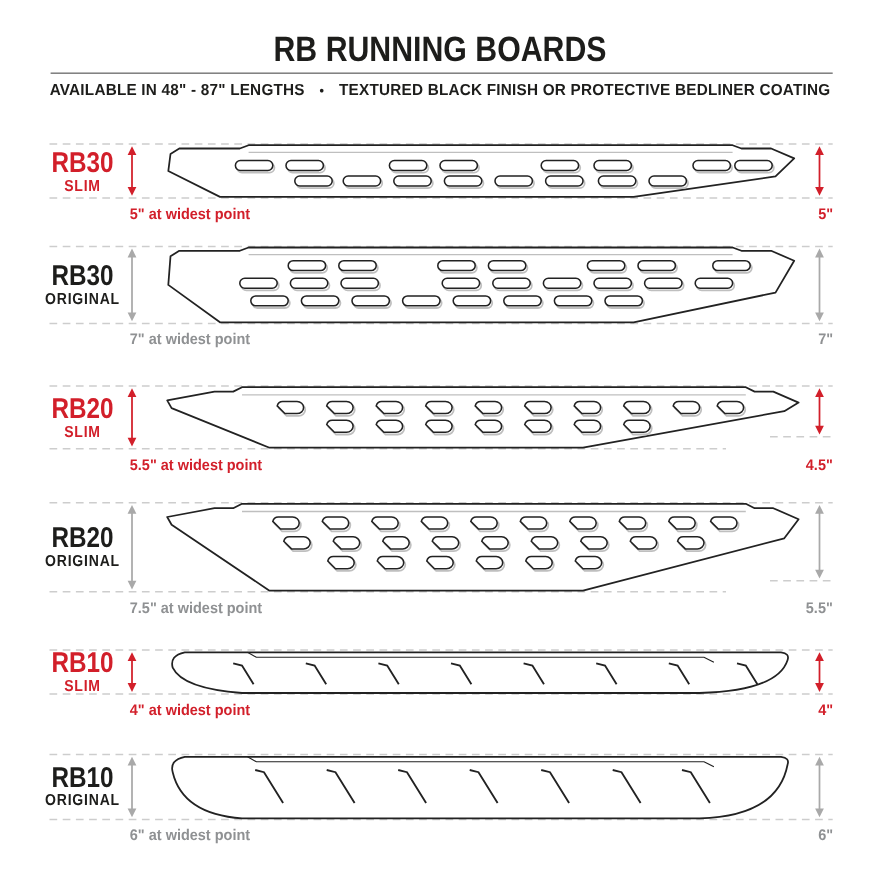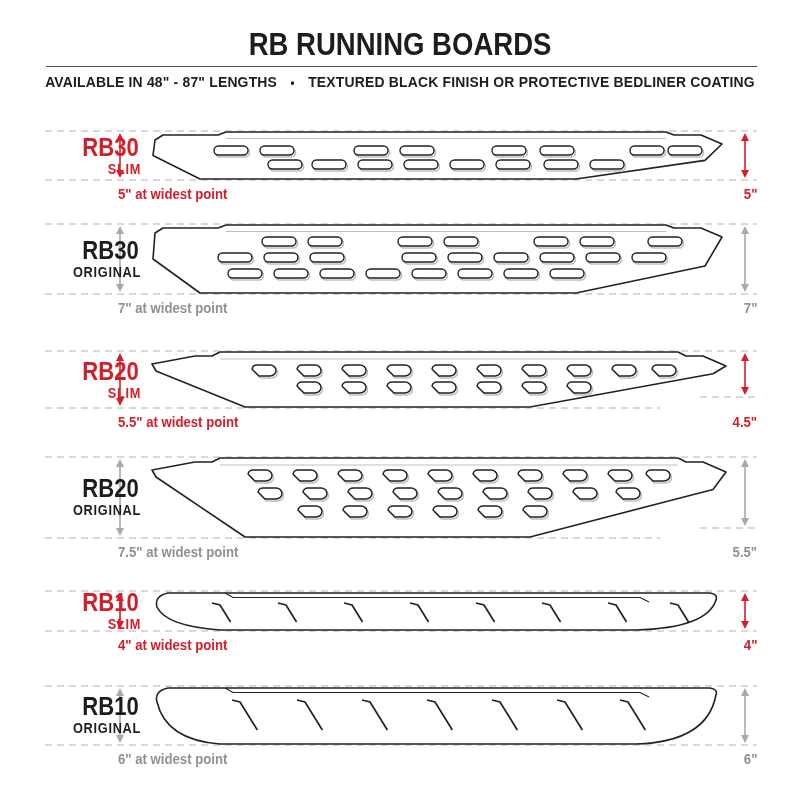--- a/index.html
+++ b/index.html
@@ -9,21 +9,21 @@
   
   .title{position:absolute;top:26px;left:0;width:800px;text-align:center;
          font-weight:700;font-size:32px;color:#1d1d1b;white-space:nowrap;
          transform:scaleX(.86);transform-origin:50% 50%;}
   .rule{position:absolute;top:66px;left:46px;width:711px;height:1px;background:#4d4d4d;}
   .subtitle{position:absolute;top:74px;left:0;width:800px;text-align:center;
             font-weight:700;font-size:14.5px;color:#1d1d1b;white-space:nowrap;
             transform:scaleX(.96);transform-origin:50% 50%;letter-spacing:.2px;}
   .subtitle .dot{padding:0 14px;font-size:12px;}
   
-  .row-label{position:absolute;left:0;width:150px;text-align:right;
+  .row-label{position:absolute;left:0;width:150px;text-align:center;
              transform:translateY(-50%);line-height:1.05;}
   .row-label .model{font-weight:800;font-size:26px;letter-spacing:0;
                     transform:scaleX(.85);transform-origin:50% 50%;white-space:nowrap;}
   .row-label .variant{font-weight:700;font-size:14.5px;letter-spacing:.8px;
                       transform:scaleX(.88);transform-origin:50% 50%;white-space:nowrap;margin-top:1px;}
   .theme-slim .model,.theme-slim .variant{color:#d21f2a;}
   .theme-original .model,.theme-original .variant{color:#1d1d1b;}
   
   .dim{position:absolute;font-weight:700;font-size:14px;white-space:nowrap;}
   .dim-left{left:118px;transform:scaleX(.94);transform-origin:0 50%;}

